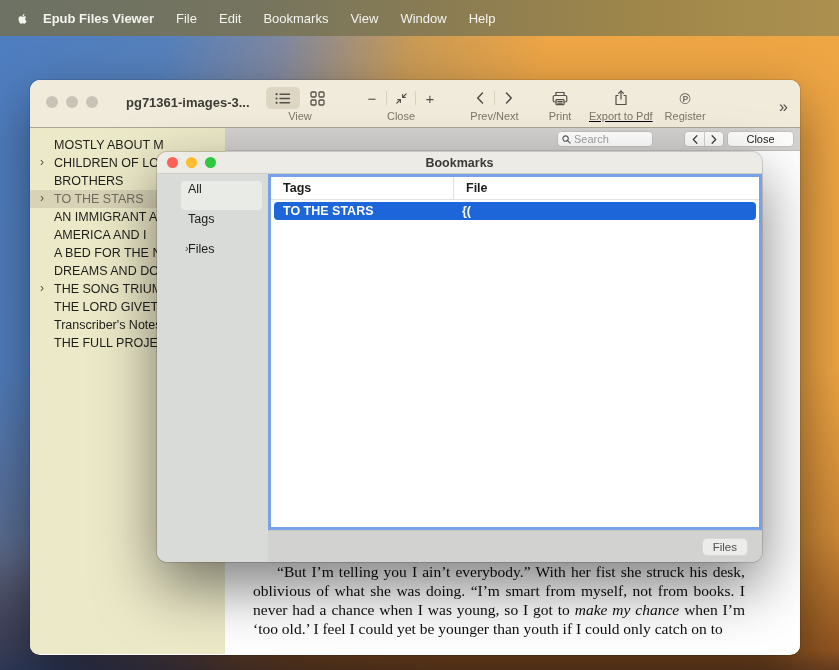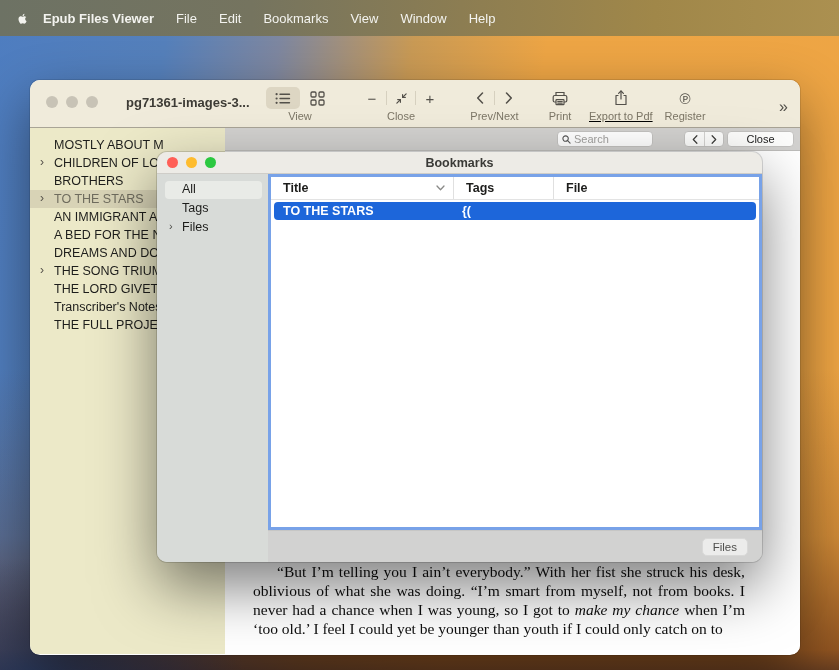--- a/index.html
+++ b/index.html
@@ -76,22 +76,22 @@
     box-shadow:0 25px 60px rgba(0,0,0,0.5), 0 0 0 1px rgba(0,0,0,0.14); }
   .d-titlebar { height:22px; background:#edebe6; border-bottom:1px solid #cfcdc8;
     display:flex; align-items:center; position:relative; flex-shrink:0; }
   .d-traffic { position:absolute; left:10px; display:flex; gap:8px; }
   .d-light { width:11px; height:11px; border-radius:50%; }
   .d-light.red { background:#ff5f57; } .d-light.yellow { background:#febc2e; } .d-light.green { background:#2bc840; }
   .d-title { margin:0 auto; font-size:12.5px; font-weight:600; color:#3a3a37; }
 
   .d-body { flex:1; display:flex; min-height:0; }
   .d-sidebar { width:111px; background:#d8dbd8; padding-top:7px; flex-shrink:0; }
-  .d-side-item { height:18px; line-height:17px; position:relative; padding-left:17px;
-    font-size:12.5px; color:#1c1c1a; margin:0 6px 1px 8px; border-radius:4px; }
+  .d-side-item { height:29px; line-height:17px; position:relative; padding-left:7px;
+    font-size:12.5px; color:#1c1c1a; margin:0 6px 1px 24px; border-radius:4px; }
   .d-side-item.selected { background:#e9ebe7; }
   .d-side-item .disclosure { position:absolute; left:4px; top:-1px; font-size:11px; color:#4c4c48; }
 
   .d-main { flex:1; display:flex; flex-direction:column; min-width:0; }
   .table-panel { flex:1; border:3px solid #78a2e8; background:#fff; display:flex; flex-direction:column; min-height:0; }
   .t-header { height:23px; display:flex; align-items:center; border-bottom:1px solid #e3e3e3;
     font-size:12.5px; font-weight:600; color:#1d1d1b; flex-shrink:0; }
   .hcell { height:100%; display:flex; align-items:center; padding-left:12px; }
   .hcell:nth-child(1) { width:182px; justify-content:space-between; padding-right:8px; }
   .hcell:nth-child(2) { width:100px; border-left:1px solid #e0e0e0; }
@@ -272,20 +272,21 @@
     <div class="toolbar-overflow">»</div>
   </div>
 
   <div class="window-body">
     <div class="sidebar" id="main-sidebar">
         <div class="side-item"><span>MOSTLY ABOUT M</span></div>
         <div class="side-item"><span class="disclosure">›</span><span>CHILDREN OF LON</span></div>
         <div class="side-item"><span>BROTHERS</span></div>
         <div class="side-item selected"><span class="disclosure">›</span><span>TO THE STARS</span></div>
         <div class="side-item"><span>AN IMMIGRANT AM</span></div>
+        <div class="side-item"><span>AMERICA AND I</span></div>
         <div class="side-item"><span>A BED FOR THE NI</span></div>
         <div class="side-item"><span>DREAMS AND DOL</span></div>
         <div class="side-item"><span class="disclosure">›</span><span>THE SONG TRIUMP</span></div>
         <div class="side-item"><span>THE LORD GIVETH</span></div>
         <div class="side-item"><span>Transcriber's Notes</span></div>
         <div class="side-item"><span>THE FULL PROJEC</span></div>
       </div>
 
     <div class="right-col">
       <div class="filter-strip">
@@ -333,28 +334,20 @@
   </div>
   <div class="d-body">
     <div class="d-sidebar" id="dialog-sidebar">
         <div class="d-side-item selected"><span>All</span></div>
         <div class="d-side-item"><span>Tags</span></div>
         <div class="d-side-item"><span class="disclosure">›</span><span>Files</span></div>
       </div>
     <div class="d-main">
       <div class="table-panel">
         <div class="t-header" id="table-header">
-            <div class="hcell">
-              <span>Title</span>
-              <span>
-                <svg width="9" height="6" viewBox="0 0 9 6">
-                  <polyline points="1,1 4.5,4.7 8,1" fill="none" stroke="#8a8a88" stroke-width="1.3" stroke-linecap="round" stroke-linejoin="round"></polyline>
-                </svg>
-              </span>
-            </div>
             <div class="hcell">
               <span>Tags</span>
             </div>
             <div class="hcell">
               <span>File</span>
             </div>
           </div>
         <div class="t-rows" id="table-rows">
             <div class="t-row selected">
               <div class="t-cell">TO THE STARS</div>

